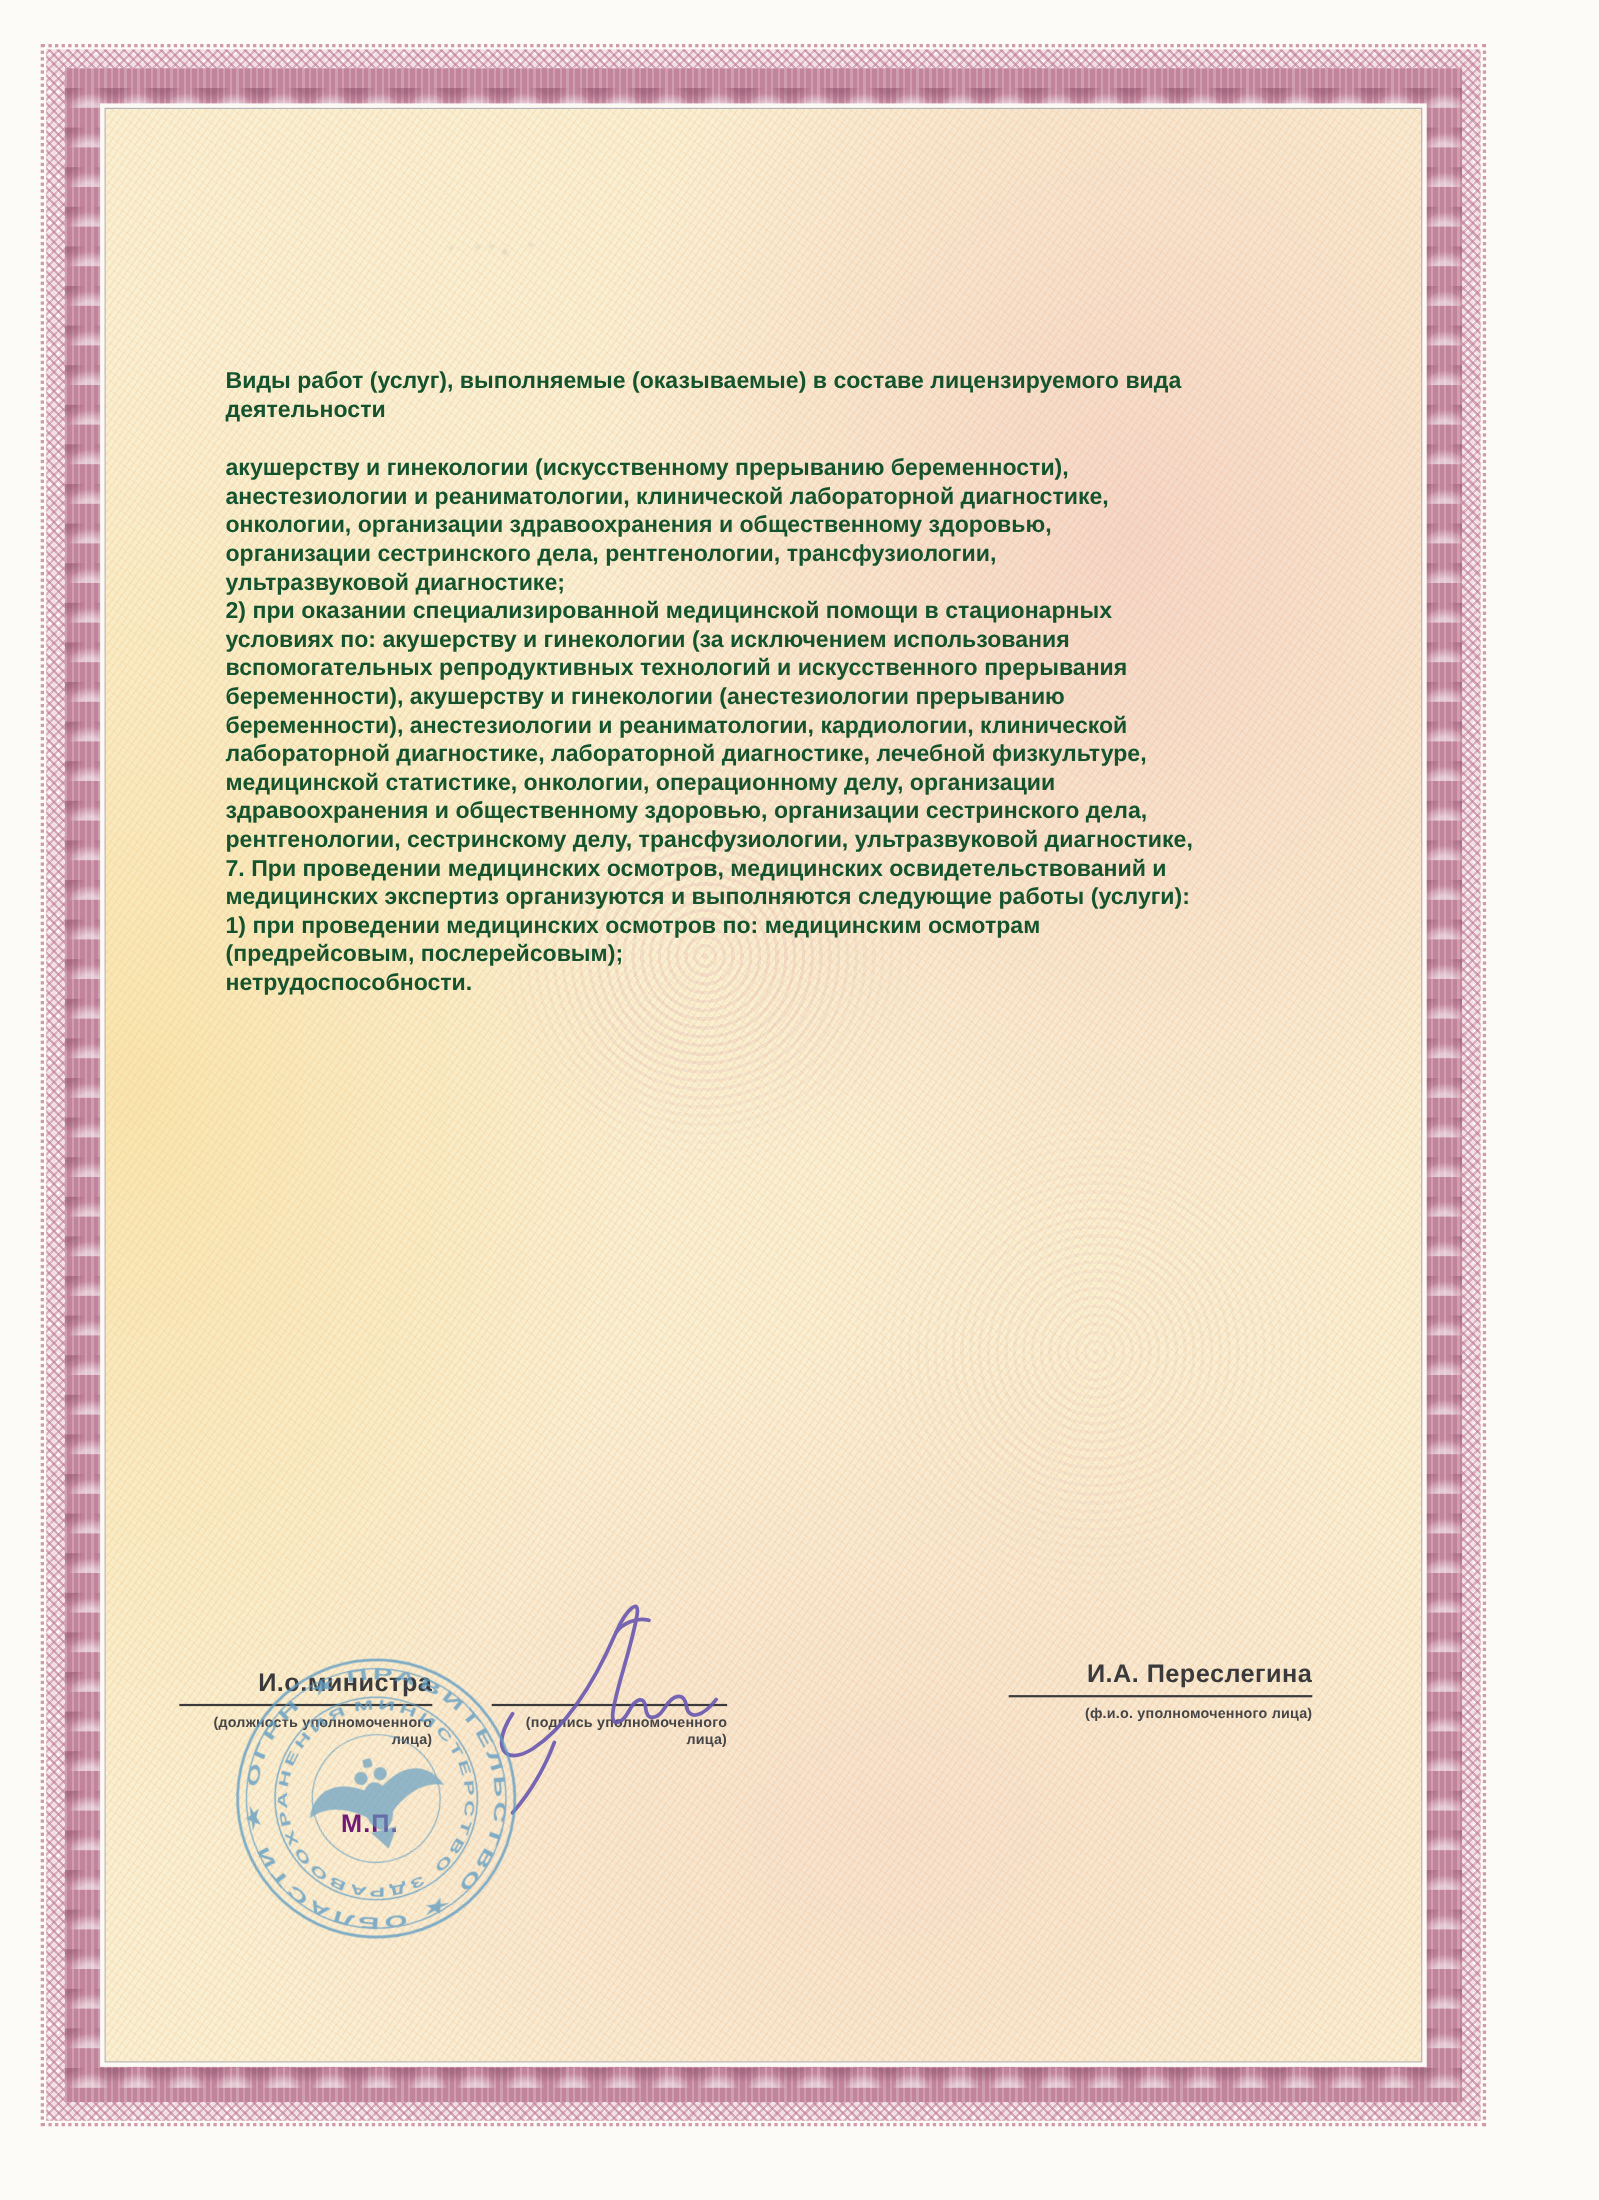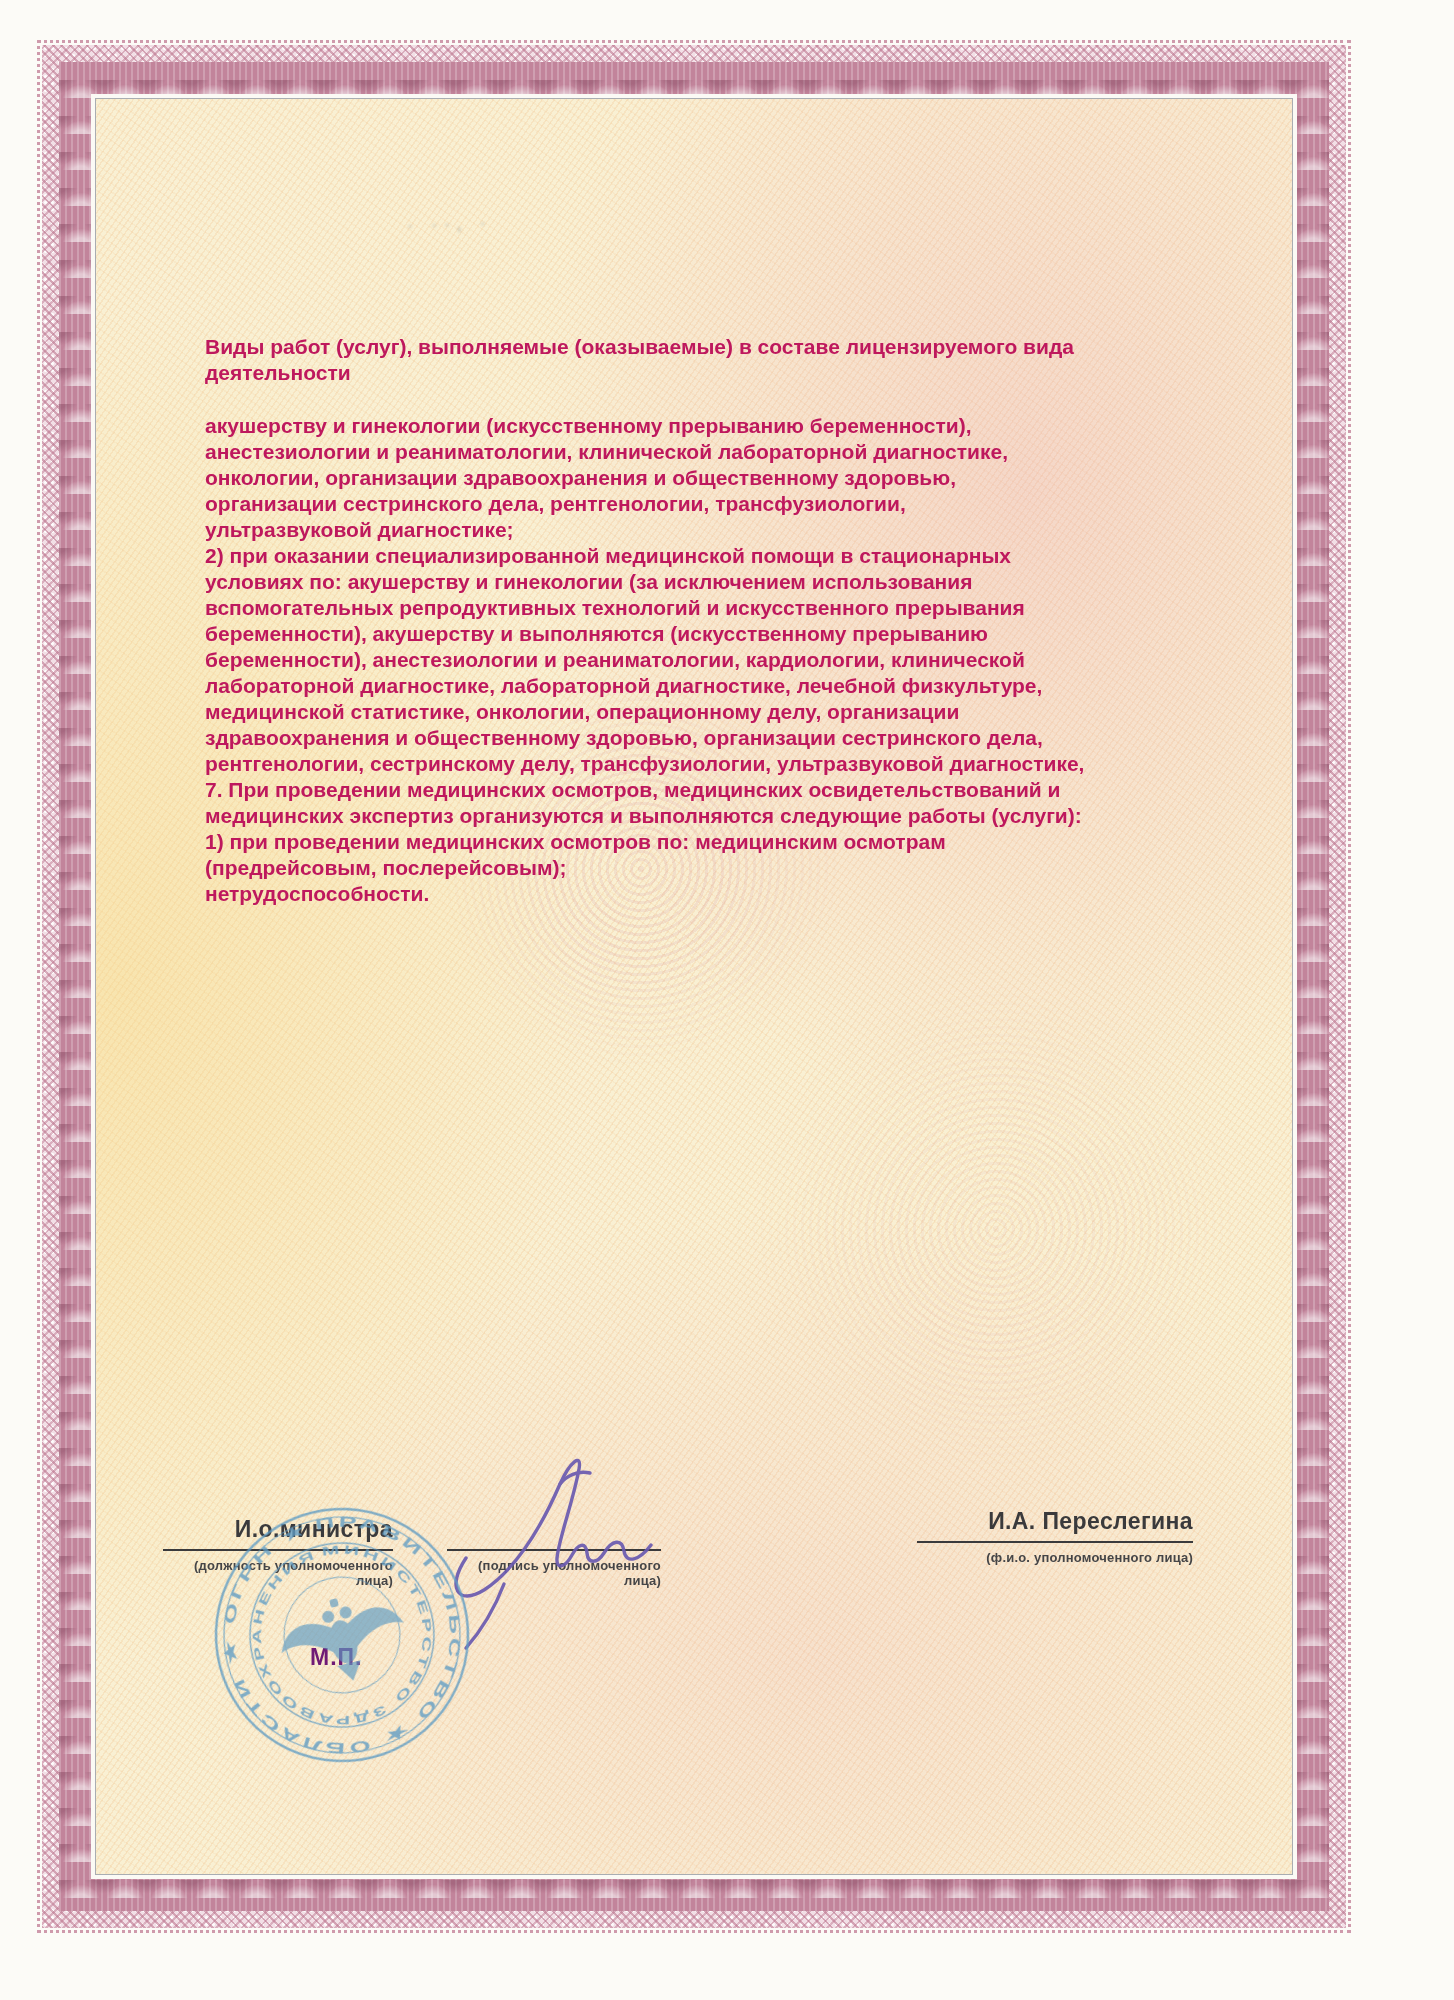--- a/index.html
+++ b/index.html
@@ -44,21 +44,21 @@
             mask-image:radial-gradient(circle, #000 0 30%, transparent 72%);
   }
   .rings.r1{left:345px;top:570px;width:400px;height:400px;}
   .rings.r2{left:640px;top:870px;width:520px;height:520px;opacity:.55;}
   .smudge{
     position:absolute;left:365px;top:165px;width:210px;height:45px;
     color:#9a9a96;filter:blur(1.6px);opacity:.65;font-size:20px;letter-spacing:6px;
     transform:rotate(-2deg);
   }
   
-  .content{position:absolute;left:163px;top:289px;width:985px;color:#be185d;}
+  .content{position:absolute;left:163px;top:289px;width:985px;color:#14532d;}
   .tline,.bline{font-weight:bold;font-size:21px;line-height:26px;white-space:nowrap;}
   .bodyblock{margin-top:27px;}
   .sig-col{position:absolute;text-align:right;color:#3a3a3c;}
   .sig-line{border-bottom:2px solid #3a3a3c;height:0;}
   .sig-label{font-weight:bold;font-size:23px;margin-bottom:6px;letter-spacing:.4px;}
   .sig-cap{font-size:13px;margin-top:7px;color:#454547;font-weight:bold;letter-spacing:.2px;}
   .col-pos{left:163px;top:1516px;width:230px;}
   .col-sig{left:447px;top:1516px;width:214px;}
   .col-name{left:917px;top:1508px;width:276px;}
   .mp{position:absolute;left:310px;top:1644px;font-weight:bold;font-size:23px;color:#701a75;letter-spacing:1px;}
@@ -87,21 +87,21 @@
         </div>
       <div class="bodyblock">
           <div class="bline">акушерству и гинекологии (искусственному прерыванию беременности),</div>
           <div class="bline">анестезиологии и реаниматологии, клинической лабораторной диагностике,</div>
           <div class="bline">онкологии, организации здравоохранения и общественному здоровью,</div>
           <div class="bline">организации сестринского дела, рентгенологии, трансфузиологии,</div>
           <div class="bline">ультразвуковой диагностике;</div>
           <div class="bline">2) при оказании специализированной медицинской помощи в стационарных</div>
           <div class="bline">условиях по: акушерству и гинекологии (за исключением использования</div>
           <div class="bline">вспомогательных репродуктивных технологий и искусственного прерывания</div>
-          <div class="bline">беременности), акушерству и выполняются (искусственному прерыванию</div>
+          <div class="bline">беременности), акушерству и гинекологии (анестезиологии прерыванию</div>
           <div class="bline">беременности), анестезиологии и реаниматологии, кардиологии, клинической</div>
           <div class="bline">лабораторной диагностике, лабораторной диагностике, лечебной физкультуре,</div>
           <div class="bline">медицинской статистике, онкологии, операционному делу, организации</div>
           <div class="bline">здравоохранения и общественному здоровью, организации сестринского дела,</div>
           <div class="bline">рентгенологии, сестринскому делу, трансфузиологии, ультразвуковой диагностике,</div>
           <div class="bline">7. При проведении медицинских осмотров, медицинских освидетельствований и</div>
           <div class="bline">медицинских экспертиз организуются и выполняются следующие работы (услуги):</div>
           <div class="bline">1) при проведении медицинских осмотров по: медицинским осмотрам</div>
           <div class="bline">(предрейсовым, послерейсовым);</div>
           <div class="bline">нетрудоспособности.</div>

